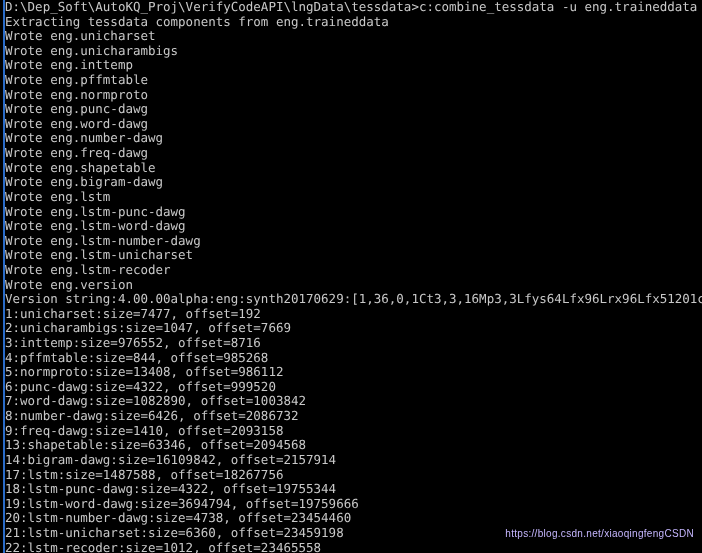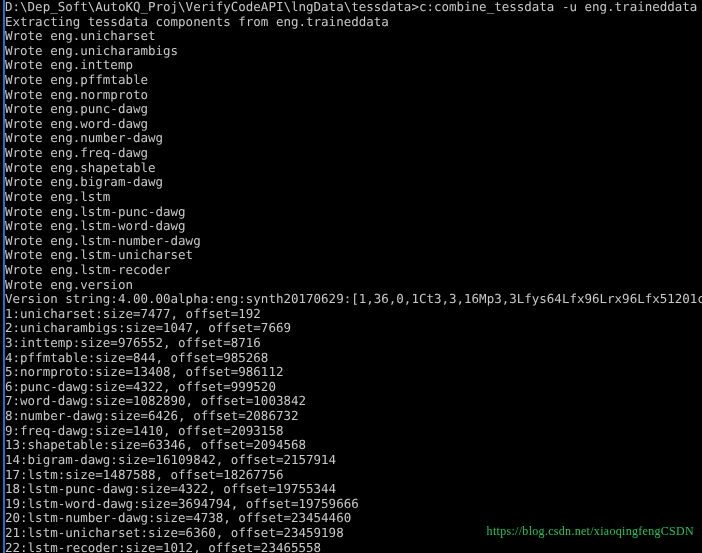--- a/index.html
+++ b/index.html
@@ -61,23 +61,23 @@
     white-space: pre;
     height: 14.62px;
     color: #c8c8c8;
   }
 
   #watermark {
     position: absolute;
     right: 8px;
     bottom: 14px;
     z-index: 5;
-    color: #22c55e;
-    font-size: 12px;
-    font-family: Liberation Serif, serif;
+    color: #c4b5fd;
+    font-size: 10px;
+    font-family: Liberation Sans, sans-serif;
     letter-spacing: 0.3px;
     white-space: pre;
     pointer-events: none;
   }
 </style>
 </head>
 <body>
 
 <div id="console-window">
 

